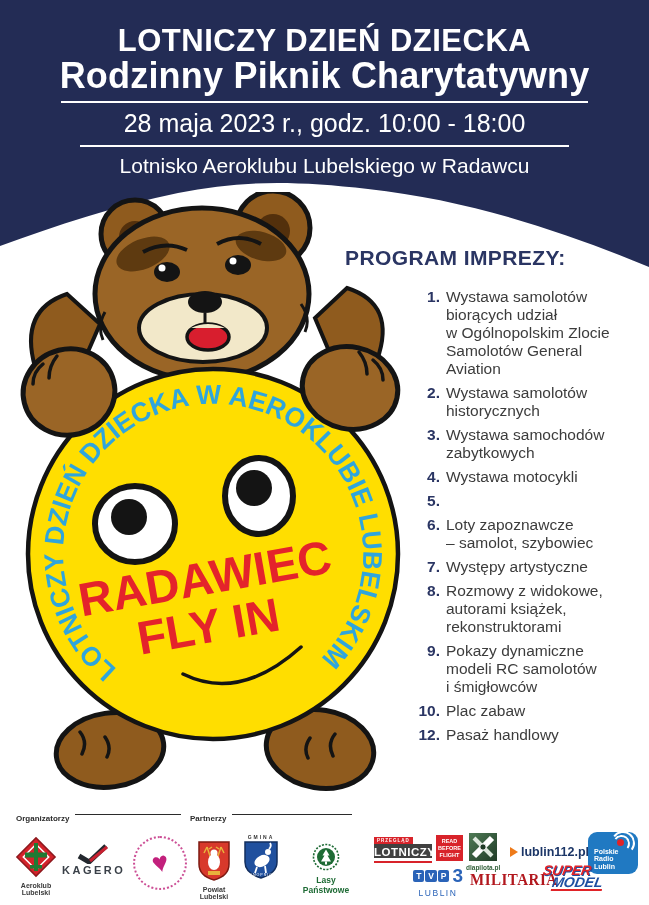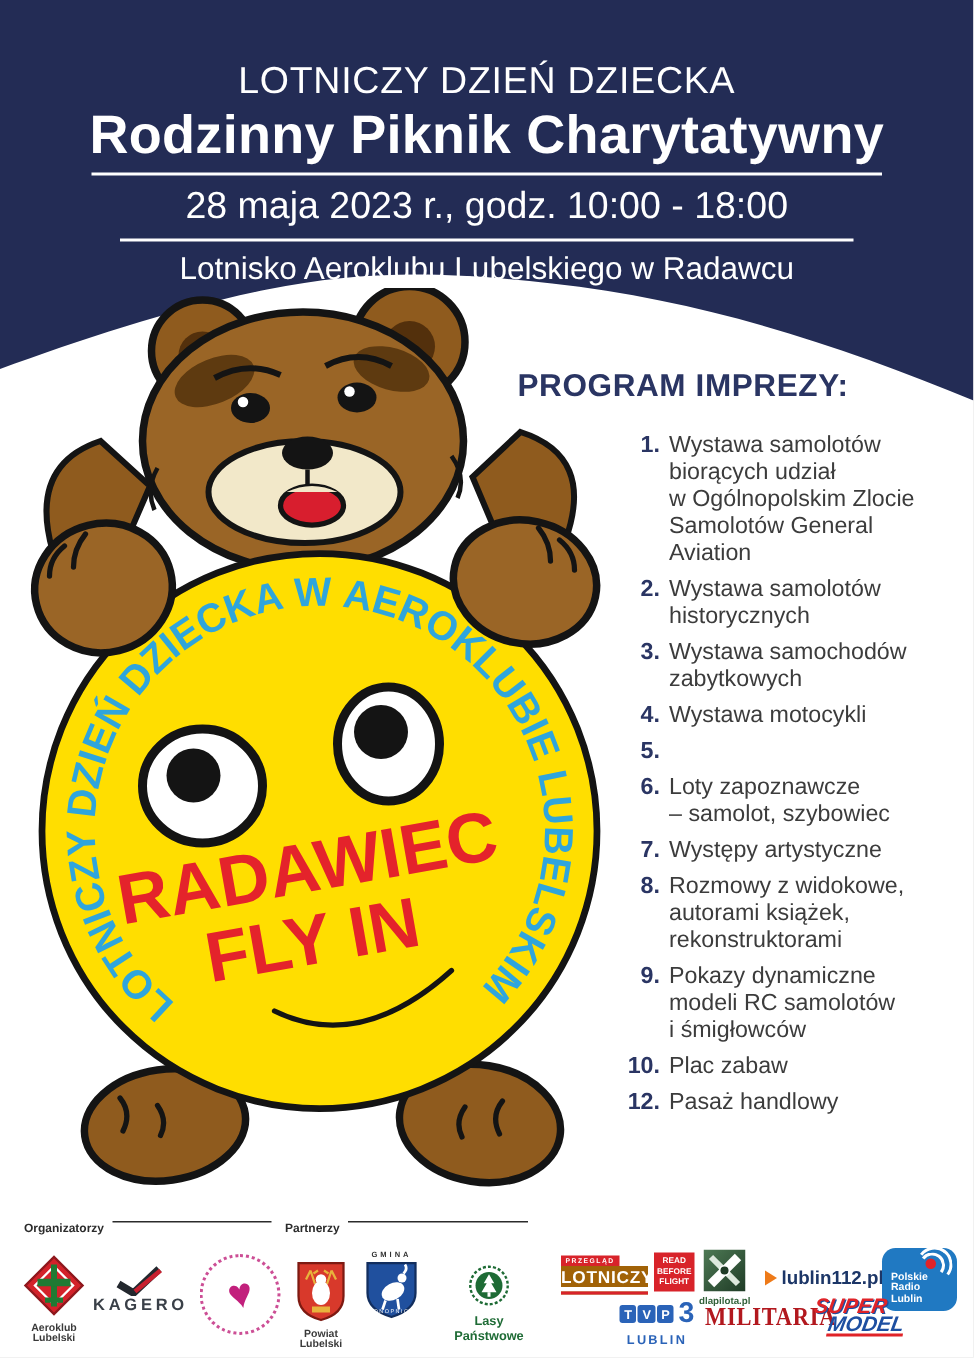--- a/index.html
+++ b/index.html
@@ -1,21 +1,21 @@
 <!DOCTYPE html>
 <html><head>
 <meta charset="utf-8">
 <style>
   html,body{margin:0;padding:0;background:#e8e8e8;}
   .poster{position:relative;width:649px;height:905px;background:#ffffff;overflow:hidden;
           font-family:"Liberation Sans",sans-serif;margin:0 auto;}
   
   .curve{position:absolute;top:0;left:0;z-index:1;}
   .head{position:absolute;top:0;left:0;width:100%;text-align:center;color:#fff;z-index:2;}
-  .t1{margin-top:38px;font-size:25px;font-weight:normal;letter-spacing:.5px;line-height:33px;}
+  .t1{margin-top:24px;font-size:31px;font-weight:bold;letter-spacing:.5px;line-height:33px;}
   .t2{font-size:36px;font-weight:bold;letter-spacing:.2px;line-height:33px;margin-top:2px;}
   .rule1{width:527px;border-top:2px solid #fff;margin:9px auto 6px;}
   .dateline{font-size:25px;line-height:28px;}
   .rule2{width:489px;border-top:2px solid #fff;margin:8px auto 7px;}
   .locline{font-size:21px;line-height:23px;}
   
   .mascot{position:absolute;left:5px;top:192px;width:400px;height:612px;z-index:2;}
   
   .program{position:absolute;left:345px;top:246px;width:300px;z-index:3;}
   .program-title{font-size:21px;font-weight:bold;color:#2A3563;letter-spacing:.4px;}
@@ -42,21 +42,21 @@
               display:flex;align-items:center;justify-content:center;background:#fff;}
   .heart-glyph{font-size:28px;color:#C2207C;transform:rotate(-12deg);line-height:1;}
   .powiat{left:194px;top:30px;width:40px;text-align:center;}
   .gmina{left:241px;top:24px;width:40px;text-align:center;}
   .gmina-top{font-size:5px;font-weight:bold;letter-spacing:2px;color:#333;margin-bottom:1px;text-align:center;}
   .lasy{left:296px;top:33px;width:60px;text-align:center;}
   .lasy-cap{font-size:8.5px;font-weight:bold;color:#1E6B35;margin-top:2px;}
   .przeglad{left:374px;top:25px;width:60px;}
   .pl-top{display:inline-block;background:#D8232A;color:#fff;font-size:4.5px;font-weight:bold;
           padding:1px 3px;letter-spacing:1px;}
-  .pl-main{background:#a16207;color:#fff;font-size:11.5px;font-weight:bold;
+  .pl-main{background:#404040;color:#fff;font-size:11.5px;font-weight:bold;
            width:58px;padding:2px 0 3px;letter-spacing:.5px;border-bottom:2px solid #D8232A;
            box-shadow:inset 0 -3px 0 #fff;}
   .rbf{left:436px;top:25px;background:#D8232A;color:#fff;width:27px;padding:3px 0 2px;
        text-align:center;font-size:5.5px;font-weight:bold;line-height:7px;}
   .dlapilota{left:466px;top:23px;width:34px;text-align:center;}
   .dp-cap{font-size:6.5px;font-weight:bold;color:#33623B;margin-top:1px;}
   .lublin112{left:510px;top:35px;display:flex;align-items:center;gap:3px;}
   .l112-mark{width:0;height:0;border-left:8px solid #EE7A19;border-top:5px solid transparent;
              border-bottom:5px solid transparent;display:inline-block;}
   .l112-text{font-size:12.5px;font-weight:bold;color:#1C3667;}
@@ -67,21 +67,21 @@
           border-bottom-color:transparent;border-left-color:transparent;transform:rotate(-8deg);}
   .rl-a1{top:3px;right:8px;width:13px;height:13px;}
   .rl-a2{top:-1px;right:3px;width:20px;height:20px;}
   .rl-text{position:absolute;left:6px;bottom:4px;color:#fff;font-size:7px;font-weight:bold;
            line-height:7.5px;white-space:pre-line;}
   .tvp3{left:413px;top:56px;width:50px;text-align:center;}
   .tvp-row{display:flex;align-items:center;justify-content:center;}
   .tvp-sq{width:12px;height:12px;background:#2A63B8;color:#fff;font-size:8.5px;font-weight:bold;
           display:inline-flex;align-items:center;justify-content:center;border-radius:2px;margin-right:1px;}
   .tvp-3{color:#2A63B8;font-size:19px;font-weight:bold;margin-left:2px;line-height:1;}
-  .tvp-city{color:#2A63B8;font-size:8.5px;font-weight:bold;letter-spacing:1.5px;margin-top:3px;}
+  .tvp-city{color:#2A63B8;font-size:8.5px;font-weight:normal;letter-spacing:1.5px;margin-top:3px;}
   .militaria{left:470px;top:61px;font-family:"Liberation Serif",serif;font-weight:bold;
              font-size:15px;color:#B2181E;letter-spacing:.5px;transform:scaleY(1.15);}
   .supermodel{left:543px;top:54px;}
   .sm-l1{font-style:italic;font-weight:bold;font-size:14px;color:#E02328;transform:skewX(-10deg);
          text-shadow:1px 1px 0 #1E4FA1;line-height:13px;}
   .sm-l2{font-style:italic;font-weight:bold;font-size:14px;color:#1E4FA1;transform:skewX(-10deg);
          margin:-1px 0 0 9px;line-height:13px;border-bottom:2px solid #E02328;display:inline-block;}
 </style>
 </head>
 <body>

